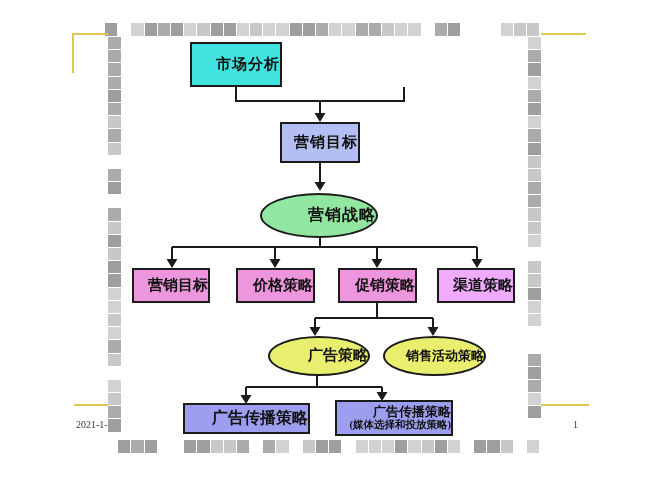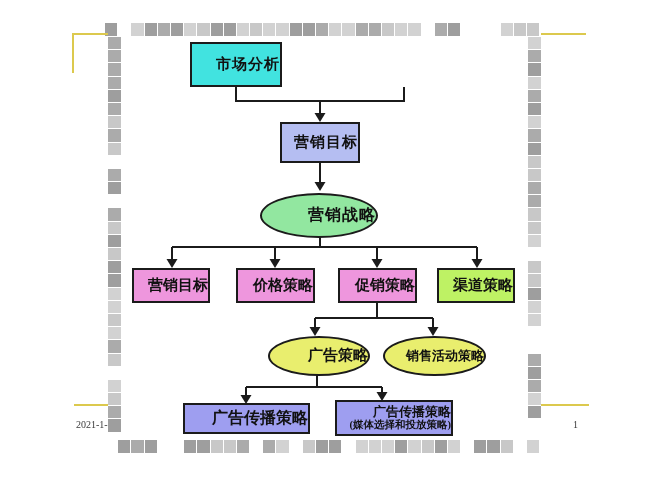--- a/index.html
+++ b/index.html
@@ -221,21 +221,21 @@
   </div>
 
   <div class="node" style="left: 236px; top: 268px; width: 79px; height: 35px; font-size: 15px; background: rgb(238, 150, 221);">
     <span class="nlabel">价格策略</span>
   </div>
 
   <div class="node" style="left: 338px; top: 268px; width: 79px; height: 35px; font-size: 15px; background: rgb(238, 150, 221);">
     <span class="nlabel">促销策略</span>
   </div>
 
-  <div class="node" style="left: 437px; top: 268px; width: 78px; height: 35px; font-size: 15px; background: #bef264;">
+  <div class="node" style="left: 437px; top: 268px; width: 78px; height: 35px; font-size: 15px; background: #f0abfc;">
     <span class="nlabel">渠道策略</span>
   </div>
 
   <div class="node ellipse" style="left: 383px; top: 336px; width: 103px; height: 40px; font-size: 13px; background: rgb(233, 238, 110);">
     <span class="nlabel">销售活动策略</span>
   </div>
 
   <div class="node ellipse" style="left: 268px; top: 336px; width: 102px; height: 40px; font-size: 15px; background: rgb(233, 238, 110);">
     <span class="nlabel">广告策略</span>
   </div>

